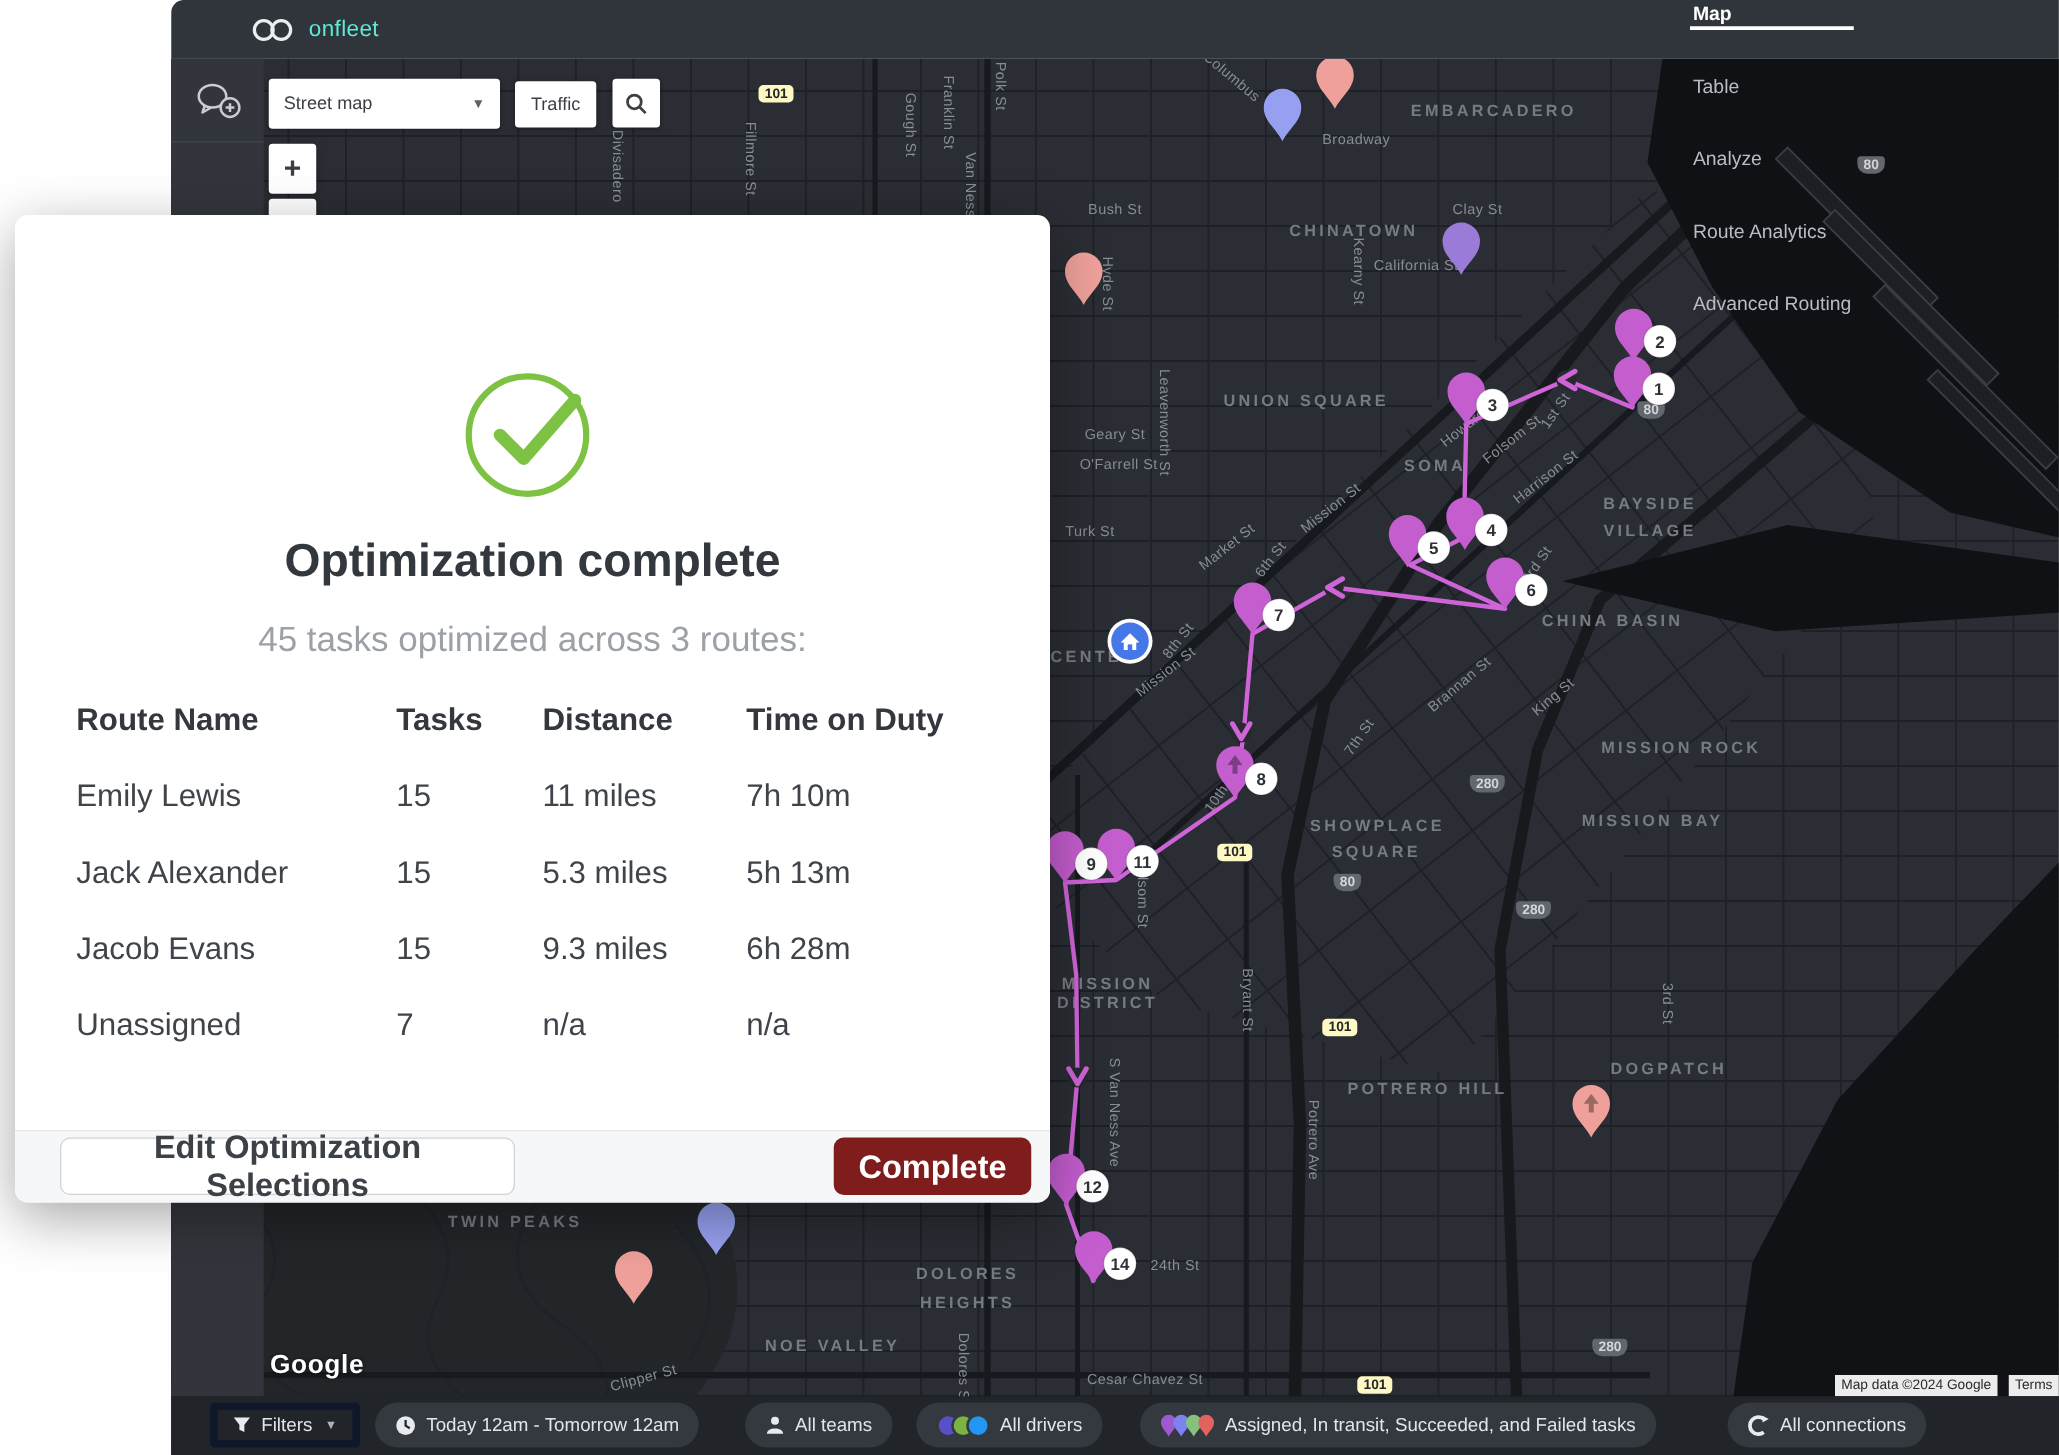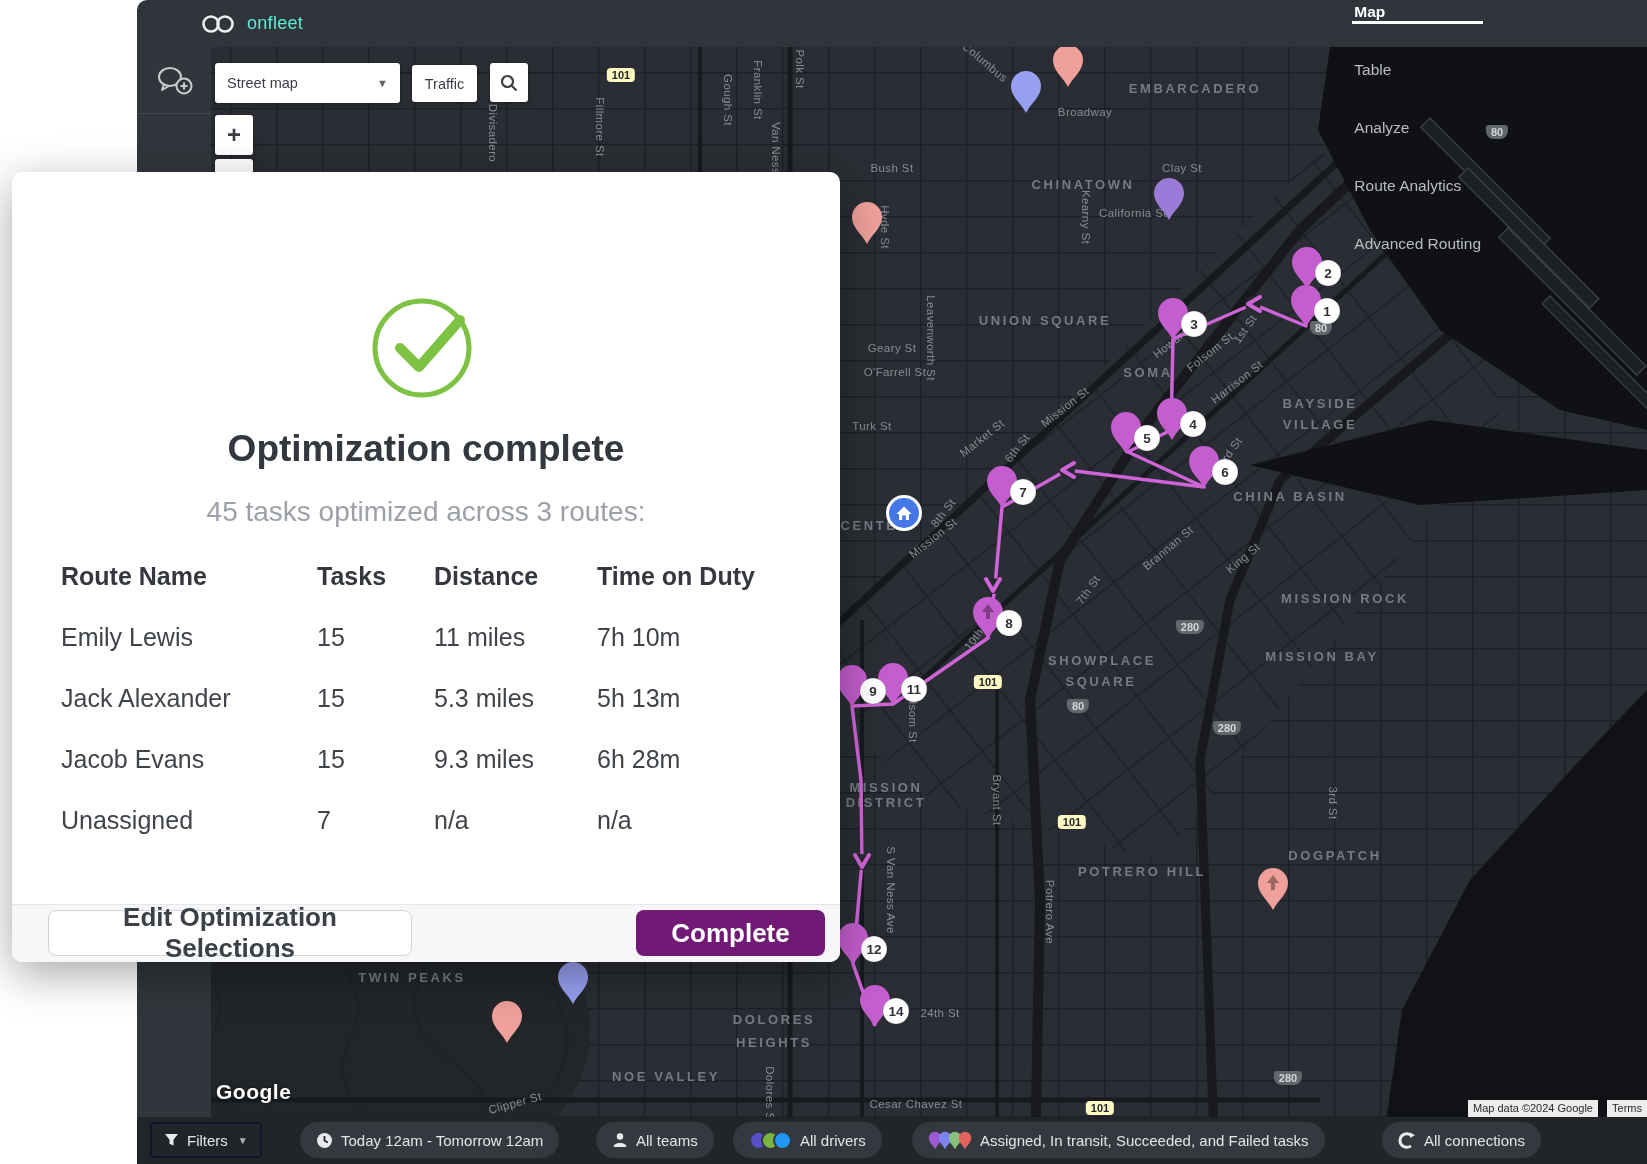--- a/index.html
+++ b/index.html
@@ -49,21 +49,21 @@
                letter-spacing:.5px;text-shadow:0 0 3px rgba(0,0,0,.7);z-index:6;}
   .attrib{position:absolute;top:1100px;height:17px;line-height:17px;background:rgba(255,255,255,.92);
           color:#2a2a2a;font-size:11px;padding:0 5px;z-index:6;}
   .attrib.mapdata{right:49px;}
   .attrib.terms{right:0;}
 
   
   .bottombar{position:absolute;left:137px;top:1117px;width:1510px;height:47px;background:#212429;z-index:25;}
   .bb-item{position:absolute;top:1122px;height:36px;display:flex;align-items:center;gap:8px;
            color:#e2e5e9;font-size:15px;z-index:26;cursor:pointer;box-sizing:border-box;}
-  .filters-btn{left:150px;padding:0 12px;border:2px solid #0f172a;border-radius:4px;}
+  .filters-btn{left:168px;padding:0 12px;border:6px solid #0f172a;border-radius:4px;}
   .filters-btn .caret{color:#aeb2b8;font-size:10px;margin-left:2px;}
   .pill{background:#34383f;border-radius:18px;padding:0 16px;}
   .pill-date{left:300px;} .pill-teams{left:596px;} .pill-drivers{left:733px;}
   .pill-tasks{left:912px;} .pill-conn{left:1382px;}
   .dots{display:flex;align-items:center;}
   .dots span{width:15px;height:15px;border-radius:50%;display:inline-block;border:2px solid #34383f;}
   .dots span + span{margin-left:-7px;}
   .minipins{display:flex;align-items:flex-end;}
   .minipins svg + svg{margin-left:-4px;}
 
@@ -79,21 +79,21 @@
   .route-table{position:absolute;left:49px;top:374px;right:40px;}
   .trow{display:grid;grid-template-columns:256px 117px 163px 1fr;height:61px;align-items:center;
         font-size:25px;color:#3f444a;}
   .trow.thead{font-weight:700;color:#34383e;}
   .modal-footer{position:absolute;left:0;bottom:0;width:100%;height:57px;background:#f6f7f8;
                 border-top:1px solid #e4e6e9;border-radius:0 0 10px 10px;}
   .btn{position:absolute;top:5px;height:46px;border-radius:8px;font-size:26px;font-weight:600;
        display:flex;align-items:center;justify-content:center;cursor:pointer;box-sizing:border-box;
        font-family:"Liberation Sans","DejaVu Sans",sans-serif;}
   .btn-edit{left:36px;width:364px;background:#fff;border:1px solid #cfd3d7;color:#3c4147;}
-  .btn-complete{right:15px;width:189px;background:#701a75;border:none;color:#fff;font-weight:700;}
+  .btn-complete{right:15px;width:158px;background:#7f1d1d;border:none;color:#fff;font-weight:700;}
 </style>
 </head>
 <body>
 
 <div class="page">
 
   <div class="map-clip">
     <div class="map-world">
       <svg id="map-base" width="1647" height="1164" viewBox="0 0 1647 1164">
         <defs>

